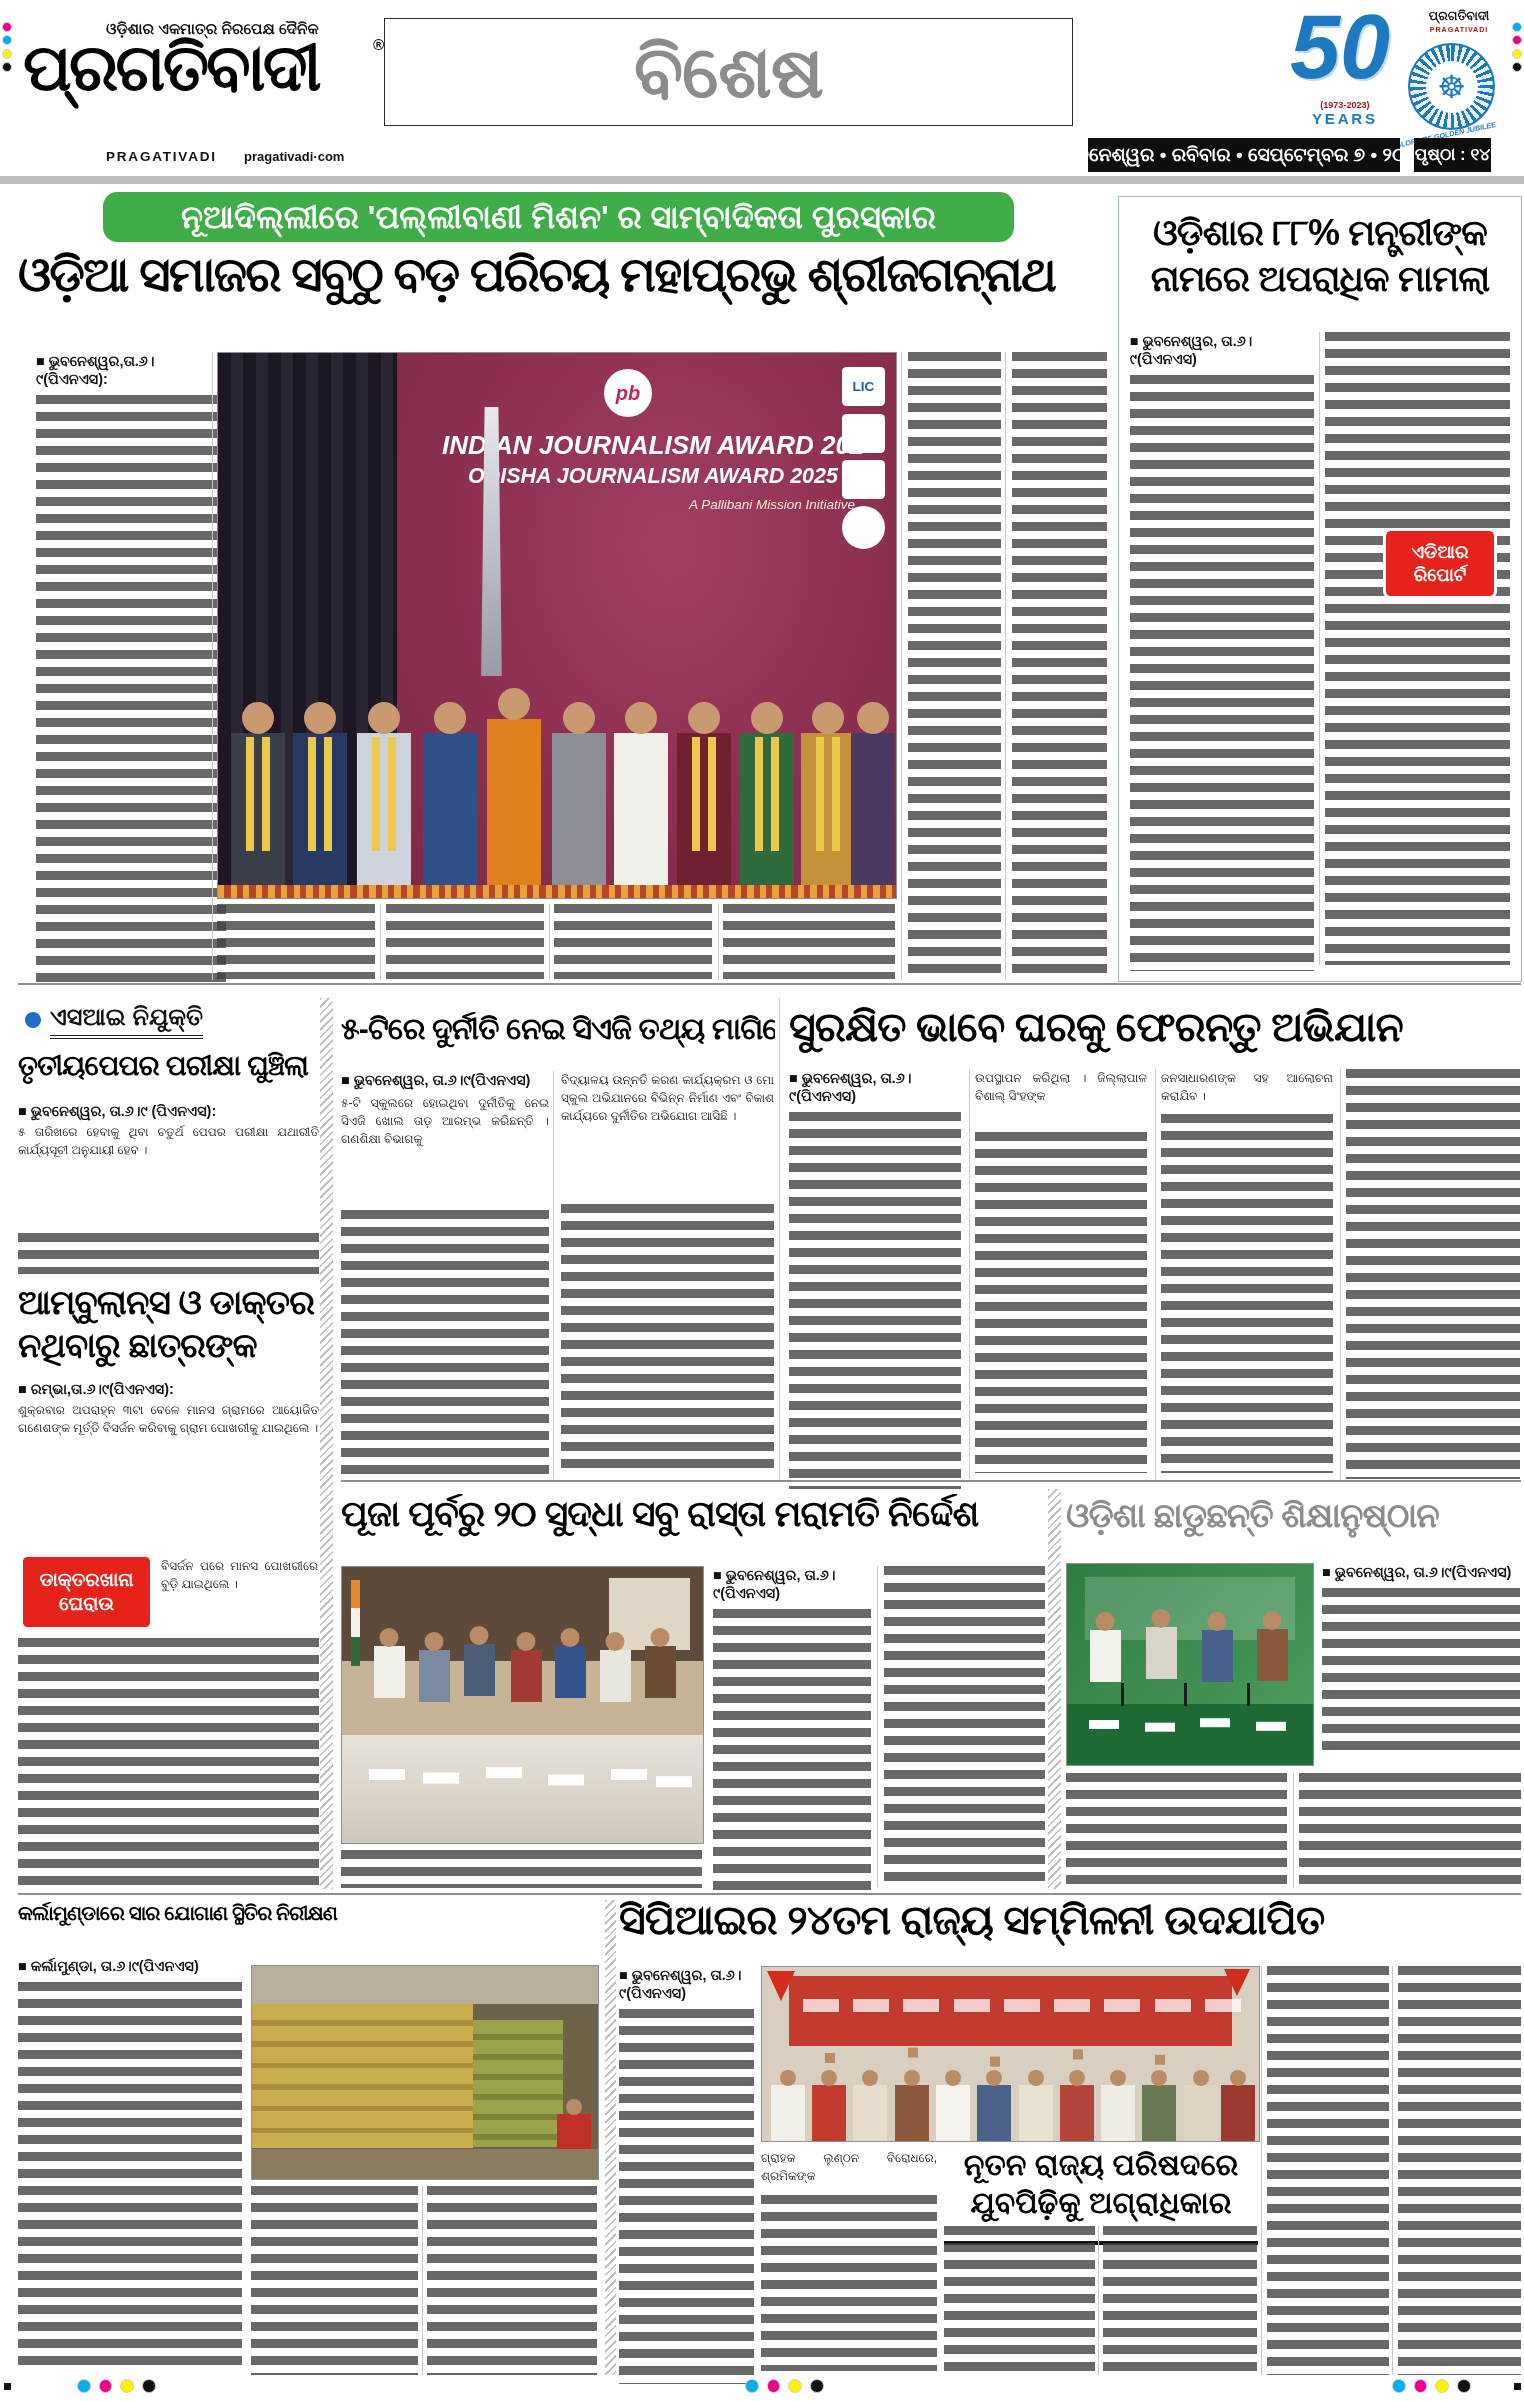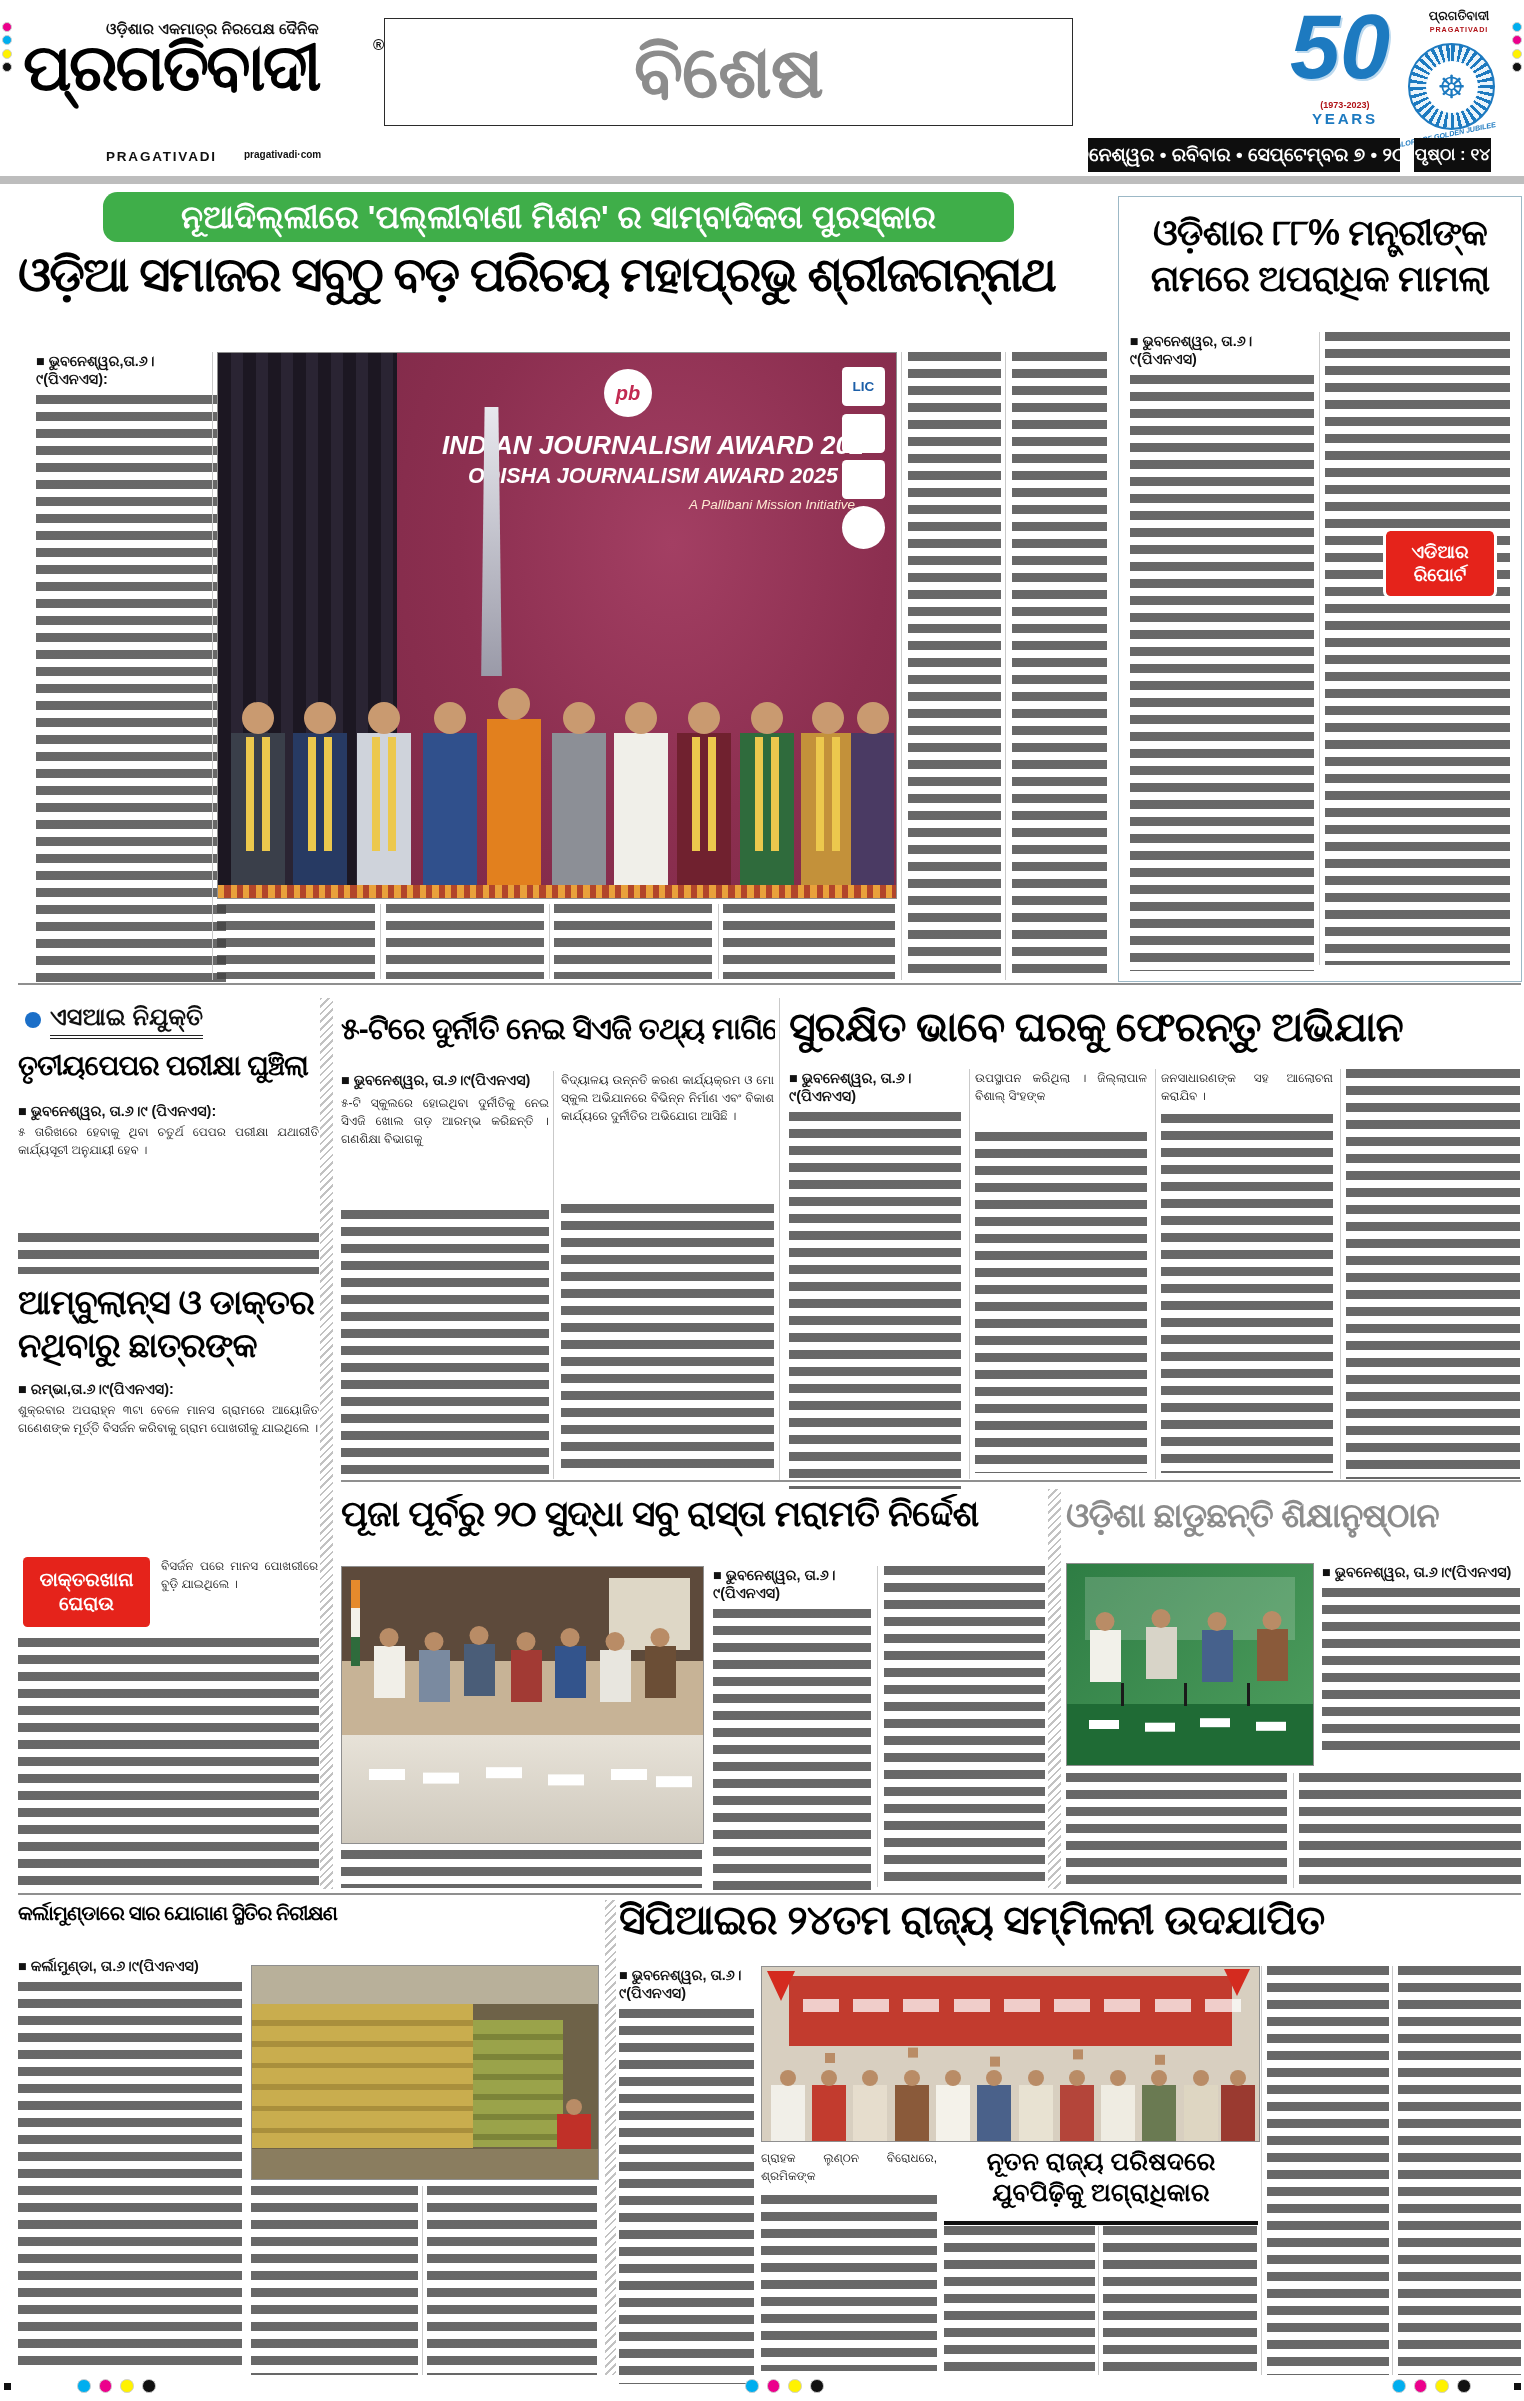--- a/index.html
+++ b/index.html
@@ -21,21 +21,21 @@
   .fg{position:absolute;bottom:12.6px;height:152px;width:54px;background:var(--c,#555);}
   .fg::before{content:"";position:absolute;top:-31px;left:50%;transform:translateX(-50%);width:32px;height:32px;border-radius:50%;background:#c99a70;}
   .fg.sc::after{content:"";position:absolute;top:3.6px;left:0;right:0;height:75%;
      background:linear-gradient(90deg,transparent 0 28%,#ecc84d 28% 42%,transparent 42% 58%,#ecc84d 58% 72%,transparent 72%);}
   .fg2{position:absolute;height:52px;width:30.5px;background:var(--c,#777);}
   .fg2::before{content:"";position:absolute;top:-18px;left:50%;transform:translateX(-50%);width:19px;height:19px;border-radius:50%;background:#b98c66;}
   .fg3{position:absolute;bottom:0;height:56px;width:34px;background:var(--c,#999);}
   .fg3::before{content:"";position:absolute;top:-15.2px;left:50%;transform:translateX(-50%);width:16px;height:16px;border-radius:50%;background:#b98c66;}
   .dot{width:11.7px;height:11.7px;border-radius:50%;display:inline-block;margin-right:8px;border:0.9px solid #cfcfcf;}
   .kdots{display:flex;}
-  .subh{font-weight:700;font-size:25px;line-height:1.25;text-align:center;color:#000;border-bottom:4.5px solid #111;padding-bottom:12px;overflow:hidden;}
+  .subh{font-weight:700;font-size:30px;line-height:1.25;text-align:center;color:#000;border-bottom:4.5px solid #111;padding-bottom:20px;overflow:hidden;}
 </style>
 </head>
 <body>
 
 <div class="page">
 
   <div class="abs" style="left:1.8px;top:21.5px;">
     <div class="dot" style="background:#ec008c;width:8px;height:8px;display:block;margin:0 0 3.6px 0;"></div>
     <div class="dot" style="background:#00aeef;width:8px;height:8px;display:block;margin:0 0 3.6px 0;"></div>
     <div class="dot" style="background:#fff200;width:8px;height:8px;display:block;margin:0 0 3.6px 0;"></div>
@@ -45,21 +45,21 @@
     <div class="dot" style="background:#00aeef;width:8px;height:8px;display:block;margin:0 0 3.6px 0;"></div>
     <div class="dot" style="background:#ec008c;width:8px;height:8px;display:block;margin:0 0 3.6px 0;"></div>
     <div class="dot" style="background:#fff200;width:8px;height:8px;display:block;margin:0 0 3.6px 0;"></div>
     <div class="dot" style="background:#111;width:8px;height:8px;display:block;margin:0;"></div>
   </div>
 
   <div class="abs" style="left:106px;top:20px;font-size:15.2px;font-weight:600;">ଓଡ଼ିଶାର ଏକମାତ୍ର ନିରପେକ୍ଷ ଦୈନିକ</div>
   <div class="abs hl" style="left:23px;top:32px;width:363px;height:124px;font-size:65px;letter-spacing:-2.7px;">ପ୍ରଗତିବାଦୀ</div>
   <div class="abs" style="left:373px;top:36px;font-size:15.2px;font-weight:700;">®</div>
   <div class="abs" style="left:106px;top:149px;font-size:13.5px;font-weight:700;letter-spacing:1.8px;">PRAGATIVADI</div>
-  <div class="abs" style="left:244px;top:149px;font-size:10px;font-weight:700;">pragativadi·com</div>
+  <div class="abs" style="left:244px;top:149px;font-size:13px;font-weight:700;">pragativadi·com</div>
 
   <div class="abs" style="left:384px;top:18px;width:687px;height:106px;border:1.8px solid #2b2b2b;display:flex;align-items:center;justify-content:center;">
     <div class="hl graysec" style="font-size:72px;color:#8c8c8c;">ବିଶେଷ</div>
   </div>
 
   <div class="abs" style="left:1290px;top:7.2px;width:231px;height:138px;">
     <div class="abs" style="left:0;top:-5.4px;font-size:90px;font-weight:700;font-style:italic;color:#1d7ac0;line-height:1;text-shadow:1.8px 1.8px 0 #bcd9ee;">50</div>
     <div class="abs center" style="left:115px;top:1.8px;width:108px;">
       <div style="font-size:12.6px;font-weight:700;overflow:hidden;height:16px;">ପ୍ରଗତିବାଦୀ</div>
       <div style="font-size:7.2px;font-weight:700;color:#b01217;letter-spacing:0.9px;">PRAGATIVADI</div>

